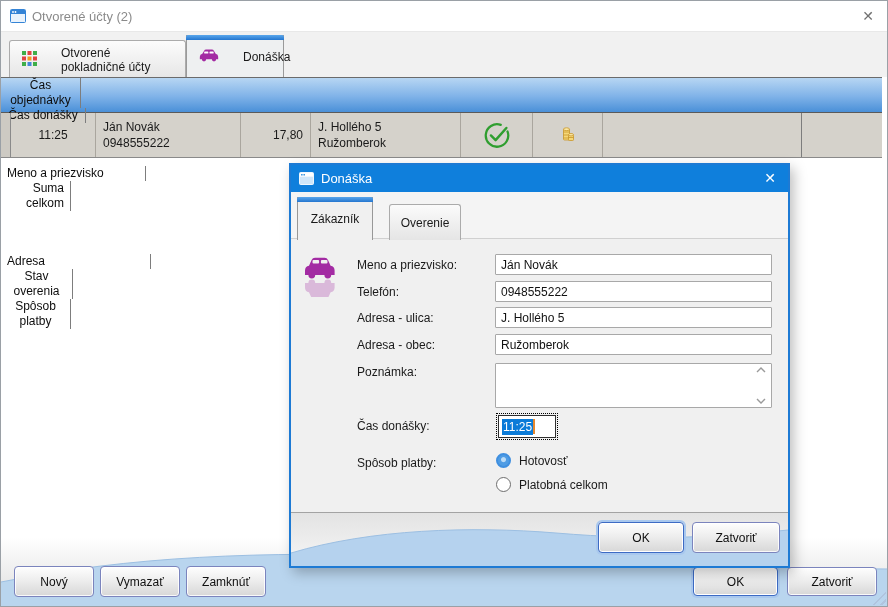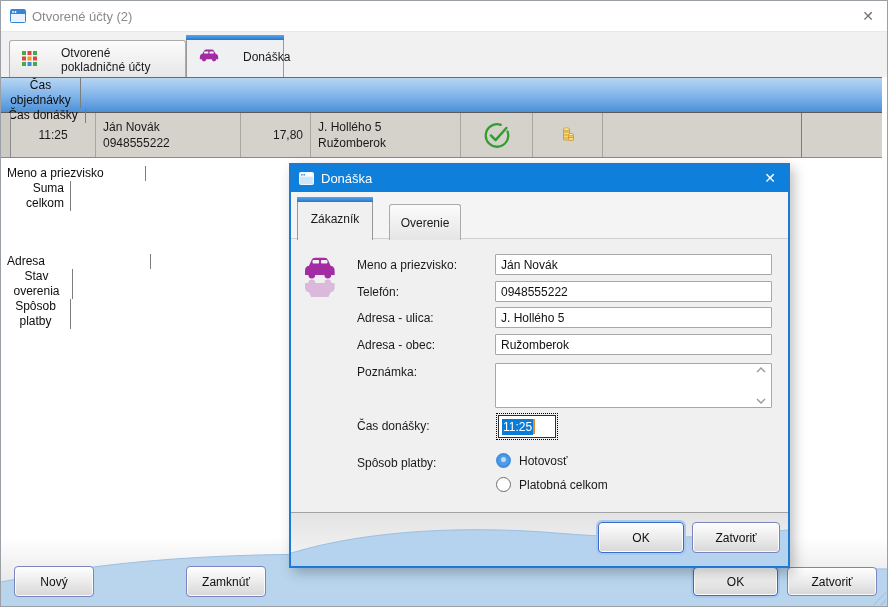--- a/index.html
+++ b/index.html
@@ -201,20 +201,21 @@
       <div class="gr-cell w8"></div>
     </div>
   </div>
 
   <div class="abs bottom">
     <svg class="wave" width="888" height="70" viewBox="0 0 888 70">
       <path d="M0,44 C 130,18 260,13 420,18 C 580,23 720,30 888,31 L888,70 L0,70 Z" fill="#b9d5ee"></path>
       <path d="M0,44 C 130,18 260,13 420,18 C 580,23 720,30 888,31" fill="none" stroke="#9cbfe2" stroke-width="1"></path>
     </svg>
     <div class="btn" style="left:13px; top:28px; width:80px; height:31px;">Nový</div>
+    <div class="btn" style="left:99px; top:28px; width:80px; height:31px;">Vymazať</div>
     <div class="btn" style="left:185px; top:28px; width:80px; height:31px;">Zamknúť</div>
     <div class="btn primary" style="left:692px; top:29px; width:85px; height:29px;">OK</div>
     <div class="btn" style="left:786px; top:29px; width:90px; height:29px;">Zatvoriť</div>
   </div>
   <div class="abs grip"></div>
 
   <div class="abs dialog">
     <div class="abs dlg-titlebar">
       <span class="win-icon" style="margin-left:8px;">
         <svg width="15" height="13" viewBox="0 0 16 14">

